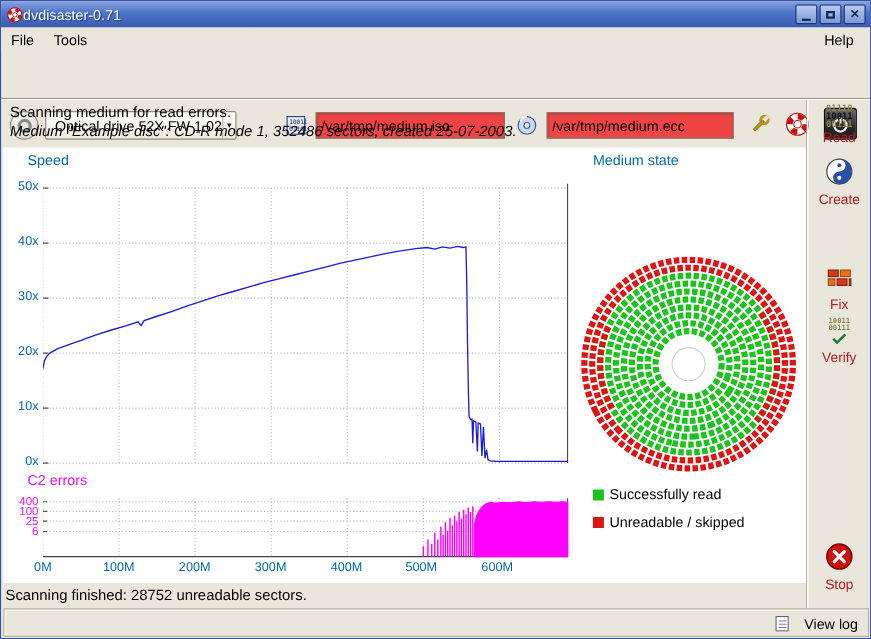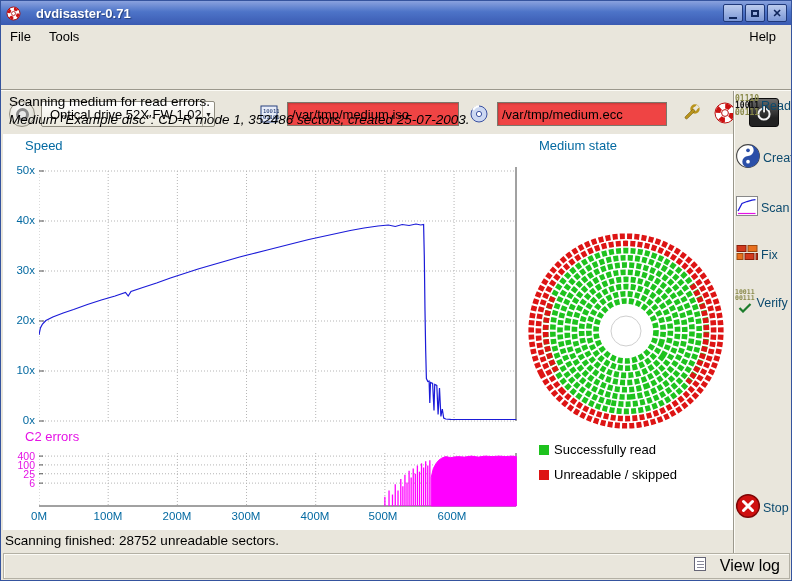--- a/index.html
+++ b/index.html
@@ -12,21 +12,21 @@
     border:1px solid #35549e;
   }
   .abs{position:absolute;}
   
   .titlebar{
     position:absolute;left:0;top:0;width:100%;height:24px;
     background:linear-gradient(#8aa2de,#4d74c8 45%,#3a5ab2);
     display:flex;align-items:center;
   }
   .app-icon{width:15px;height:15px;margin-left:5px;display:inline-block;}
-  .title{color:#fff;font-weight:bold;font-size:13px;margin-left:15px;text-shadow:1px 1px 1px #24407e;}
+  .title{color:#fff;font-weight:normal;font-size:13px;margin-left:0;text-shadow:1px 1px 1px #24407e;}
   .tb-btn{
     position:absolute;top:3px;width:20px;height:18px;border:1px solid #20397a;border-radius:2px;
     background:linear-gradient(#bccbee,#7b97d6);
     display:flex;align-items:center;justify-content:center;cursor:default;
   }
   .tb-btn .bar{width:8px;height:2px;background:#10265c;margin-top:9px;}
   .tb-btn .box{width:8px;height:7px;border:2px solid #10265c;}
   .tb-btn .x{color:#10265c;font-size:11px;font-weight:bold;line-height:11px;}
   
   .menubar{position:absolute;left:0;top:24px;width:100%;height:22px;background:#e9e6dc;display:flex;align-items:center;}
@@ -68,33 +68,33 @@
   .panel{position:absolute;left:2px;top:133px;width:730px;height:396px;background:#fff;}
   .chart-title{position:absolute;font-size:13px;}
   .blue{color:#0369a1;}
   .magenta{color:#e512e5;}
   .ytick{position:absolute;left:4px;width:30px;text-align:right;font-size:11.5px;}
   .ytick2{position:absolute;left:4px;width:30px;text-align:right;font-size:10.5px;}
   .xtick{position:absolute;top:509px;width:40px;text-align:center;font-size:11.5px;}
   .legend-sq{position:absolute;width:10px;height:10px;}
   .legend-label{position:absolute;font-size:13px;}
   
-  .side-btn{position:absolute;left:734px;width:56px;display:flex;flex-direction:row;align-items:center;gap:2px;background:transparent;border:none;padding:0;}
-  .side-label{font-size:12.5px;color:#0c4a6e;}
+  .side-btn{position:absolute;left:734px;width:56px;display:flex;flex-direction:column;align-items:center;gap:2px;background:transparent;border:none;padding:0;}
+  .side-label{font-size:12.5px;color:#b91c1c;}
   .bits{font-family:"DejaVu Sans Mono",monospace;font-size:8px;font-weight:bold;line-height:7px;letter-spacing:0;}
   .bits-sm{font-family:"DejaVu Sans Mono",monospace;font-size:6.5px;font-weight:bold;line-height:6px;}
   .dim{color:#8a8a4a;}
   .strong{color:#111;}
   
   .bottom-status{position:absolute;left:4px;top:532px;font-size:13.5px;}
   .footer{
     position:absolute;left:2px;top:552px;width:787px;height:26px;
     border:1px solid #b3b0a4;box-shadow:inset 1px 1px 0 #fcfbf6;
   }
-  .viewlog{position:absolute;right:6px;top:3px;height:20px;display:flex;gap:14px;background:transparent;border:none;font-size:16px;padding:0 3px;}
+  .viewlog{position:absolute;right:6px;top:3px;height:20px;display:flex;align-items:center;gap:14px;background:transparent;border:none;font-size:13px;padding:0 3px;}
   .log-icon{width:12px;height:14px;border:1px solid #667;background:#fff;position:relative;}
   .log-icon:before{content:"";position:absolute;left:2px;top:3px;width:7px;height:1px;background:#889;box-shadow:0 3px 0 #889,0 6px 0 #889;}
 </style>
 </head>
 <body>
 
 <div class="window">
 
   <div class="titlebar">
     <span class="app-icon">
@@ -300,30 +300,20 @@
       <svg width="26" height="26" viewBox="0 0 24 24">
         <circle cx="12" cy="12" r="10.5" fill="#fff" stroke="#444" stroke-width="1"></circle>
         <path d="M12 1.5 A10.5 10.5 0 0 1 12 22.5 A5.25 5.25 0 0 1 12 12 A5.25 5.25 0 0 0 12 1.5 Z" fill="#2b4fa8"></path>
         <circle cx="12" cy="6.75" r="1.7" fill="#2b4fa8"></circle>
         <circle cx="12" cy="17.25" r="1.7" fill="#fff"></circle>
       </svg>
     </span>
     <span class="side-label">Create</span>
   </button>
 
-  <button class="side-btn" style="top:193px">
-    <span>
-      <svg width="24" height="24" viewBox="0 0 24 24">
-        <rect x="1.5" y="2.5" width="21" height="19" fill="#fff" stroke="#888"></rect>
-        <polyline points="3,17 7,9.5 12,7.5 17,6.2 20.5,5.6" stroke="#1b1bd8" fill="none" stroke-width="1.3"></polyline>
-        <polyline points="3,19.5 20.5,19.5" stroke="#e512e5" fill="none" stroke-width="1.2"></polyline>
-      </svg>
-    </span>
-    <span class="side-label">Scan</span>
-  </button>
 
   <button class="side-btn" style="top:240px">
     <span>
       <svg width="24" height="24" viewBox="0 0 24 24">
         <rect x="2" y="4.5" width="9" height="6" fill="#d23a1e" stroke="#8a1f0c"></rect>
         <rect x="13" y="4.5" width="9" height="6" fill="#e8701e" stroke="#9c4a10"></rect>
         <rect x="2" y="12.5" width="6" height="6" fill="#e8701e" stroke="#9c4a10"></rect>
         <rect x="10" y="12.5" width="9" height="6" fill="#d23a1e" stroke="#8a1f0c"></rect>
         <rect x="21" y="12.5" width="1.5" height="6" fill="#d23a1e" stroke="#8a1f0c"></rect>
       </svg>

